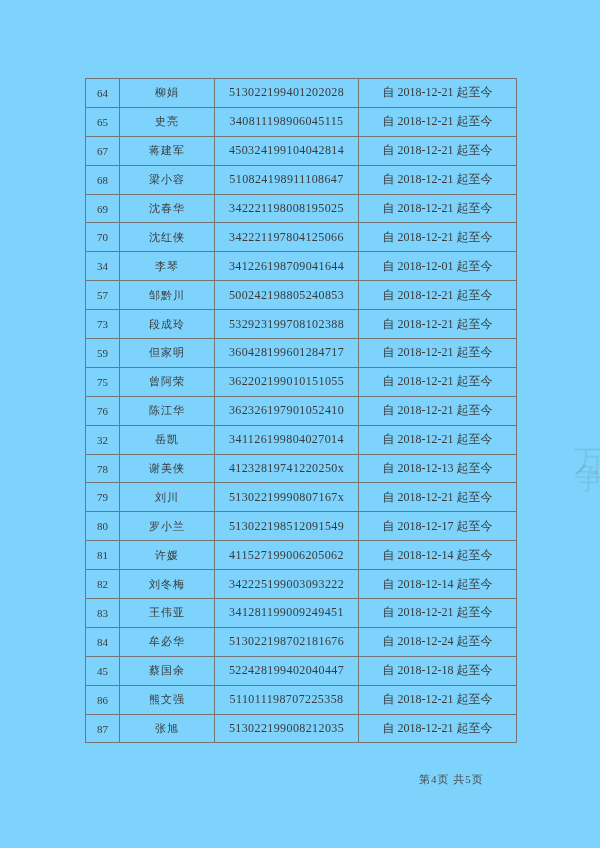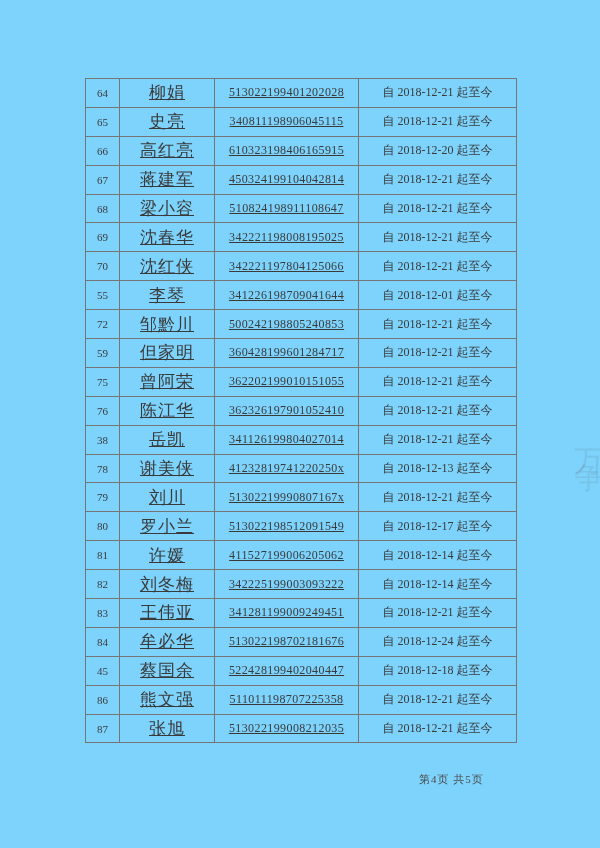--- a/index.html
+++ b/index.html
@@ -25,22 +25,22 @@
     border: 1px solid #757575;
     height: 27.9px;
     padding: 0;
     text-align: center;
     vertical-align: middle;
     color: #3a3a3a;
     white-space: nowrap;
     overflow: hidden;
   }
   td.c-no   { font-size: 11px; }
-  td.c-name { font-size: 17px; letter-spacing: 1px; text-decoration: underline; }
-  td.c-id   { font-size: 12px; letter-spacing: 0.4px; color: #343434; text-decoration: underline; }
+  td.c-name { font-size: 11px; letter-spacing: 1px; }
+  td.c-id   { font-size: 12px; letter-spacing: 0.4px; color: #343434; }
   td.c-per  { font-size: 12px; color: #3d3d3d; }
   .footer {
     position: absolute;
     left: 419px; top: 772px;
     font-size: 11px;
     color: #4a4a4a;
     letter-spacing: 1px;
   }
   .stamp {
     position: absolute;
@@ -84,26 +84,20 @@
           <td class="c-per">自 2018-12-21 起至今</td>
         </tr>
 
         <tr>
           <td class="c-no">65</td>
           <td class="c-name">史亮</td>
           <td class="c-id">340811198906045115</td>
           <td class="c-per">自 2018-12-21 起至今</td>
         </tr>
 
-        <tr>
-          <td class="c-no">66</td>
-          <td class="c-name">高红亮</td>
-          <td class="c-id">610323198406165915</td>
-          <td class="c-per">自 2018-12-20 起至今</td>
-        </tr>
 
         <tr>
           <td class="c-no">67</td>
           <td class="c-name">蒋建军</td>
           <td class="c-id">450324199104042814</td>
           <td class="c-per">自 2018-12-21 起至今</td>
         </tr>
 
         <tr>
           <td class="c-no">68</td>
@@ -120,33 +114,39 @@
         </tr>
 
         <tr>
           <td class="c-no">70</td>
           <td class="c-name">沈红侠</td>
           <td class="c-id">342221197804125066</td>
           <td class="c-per">自 2018-12-21 起至今</td>
         </tr>
 
         <tr>
-          <td class="c-no">55</td>
+          <td class="c-no">34</td>
           <td class="c-name">李琴</td>
           <td class="c-id">341226198709041644</td>
           <td class="c-per">自 2018-12-01 起至今</td>
         </tr>
 
         <tr>
-          <td class="c-no">72</td>
+          <td class="c-no">57</td>
           <td class="c-name">邹黔川</td>
           <td class="c-id">500242198805240853</td>
           <td class="c-per">自 2018-12-21 起至今</td>
         </tr>
 
+        <tr>
+          <td class="c-no">73</td>
+          <td class="c-name">段成玲</td>
+          <td class="c-id">532923199708102388</td>
+          <td class="c-per">自 2018-12-21 起至今</td>
+        </tr>
 
         <tr>
           <td class="c-no">59</td>
           <td class="c-name">但家明</td>
           <td class="c-id">360428199601284717</td>
           <td class="c-per">自 2018-12-21 起至今</td>
         </tr>
 
         <tr>
           <td class="c-no">75</td>
@@ -156,21 +156,21 @@
         </tr>
 
         <tr>
           <td class="c-no">76</td>
           <td class="c-name">陈江华</td>
           <td class="c-id">362326197901052410</td>
           <td class="c-per">自 2018-12-21 起至今</td>
         </tr>
 
         <tr>
-          <td class="c-no">38</td>
+          <td class="c-no">32</td>
           <td class="c-name">岳凯</td>
           <td class="c-id">341126199804027014</td>
           <td class="c-per">自 2018-12-21 起至今</td>
         </tr>
 
         <tr>
           <td class="c-no">78</td>
           <td class="c-name">谢美侠</td>
           <td class="c-id">41232819741220250x</td>
           <td class="c-per">自 2018-12-13 起至今</td>

